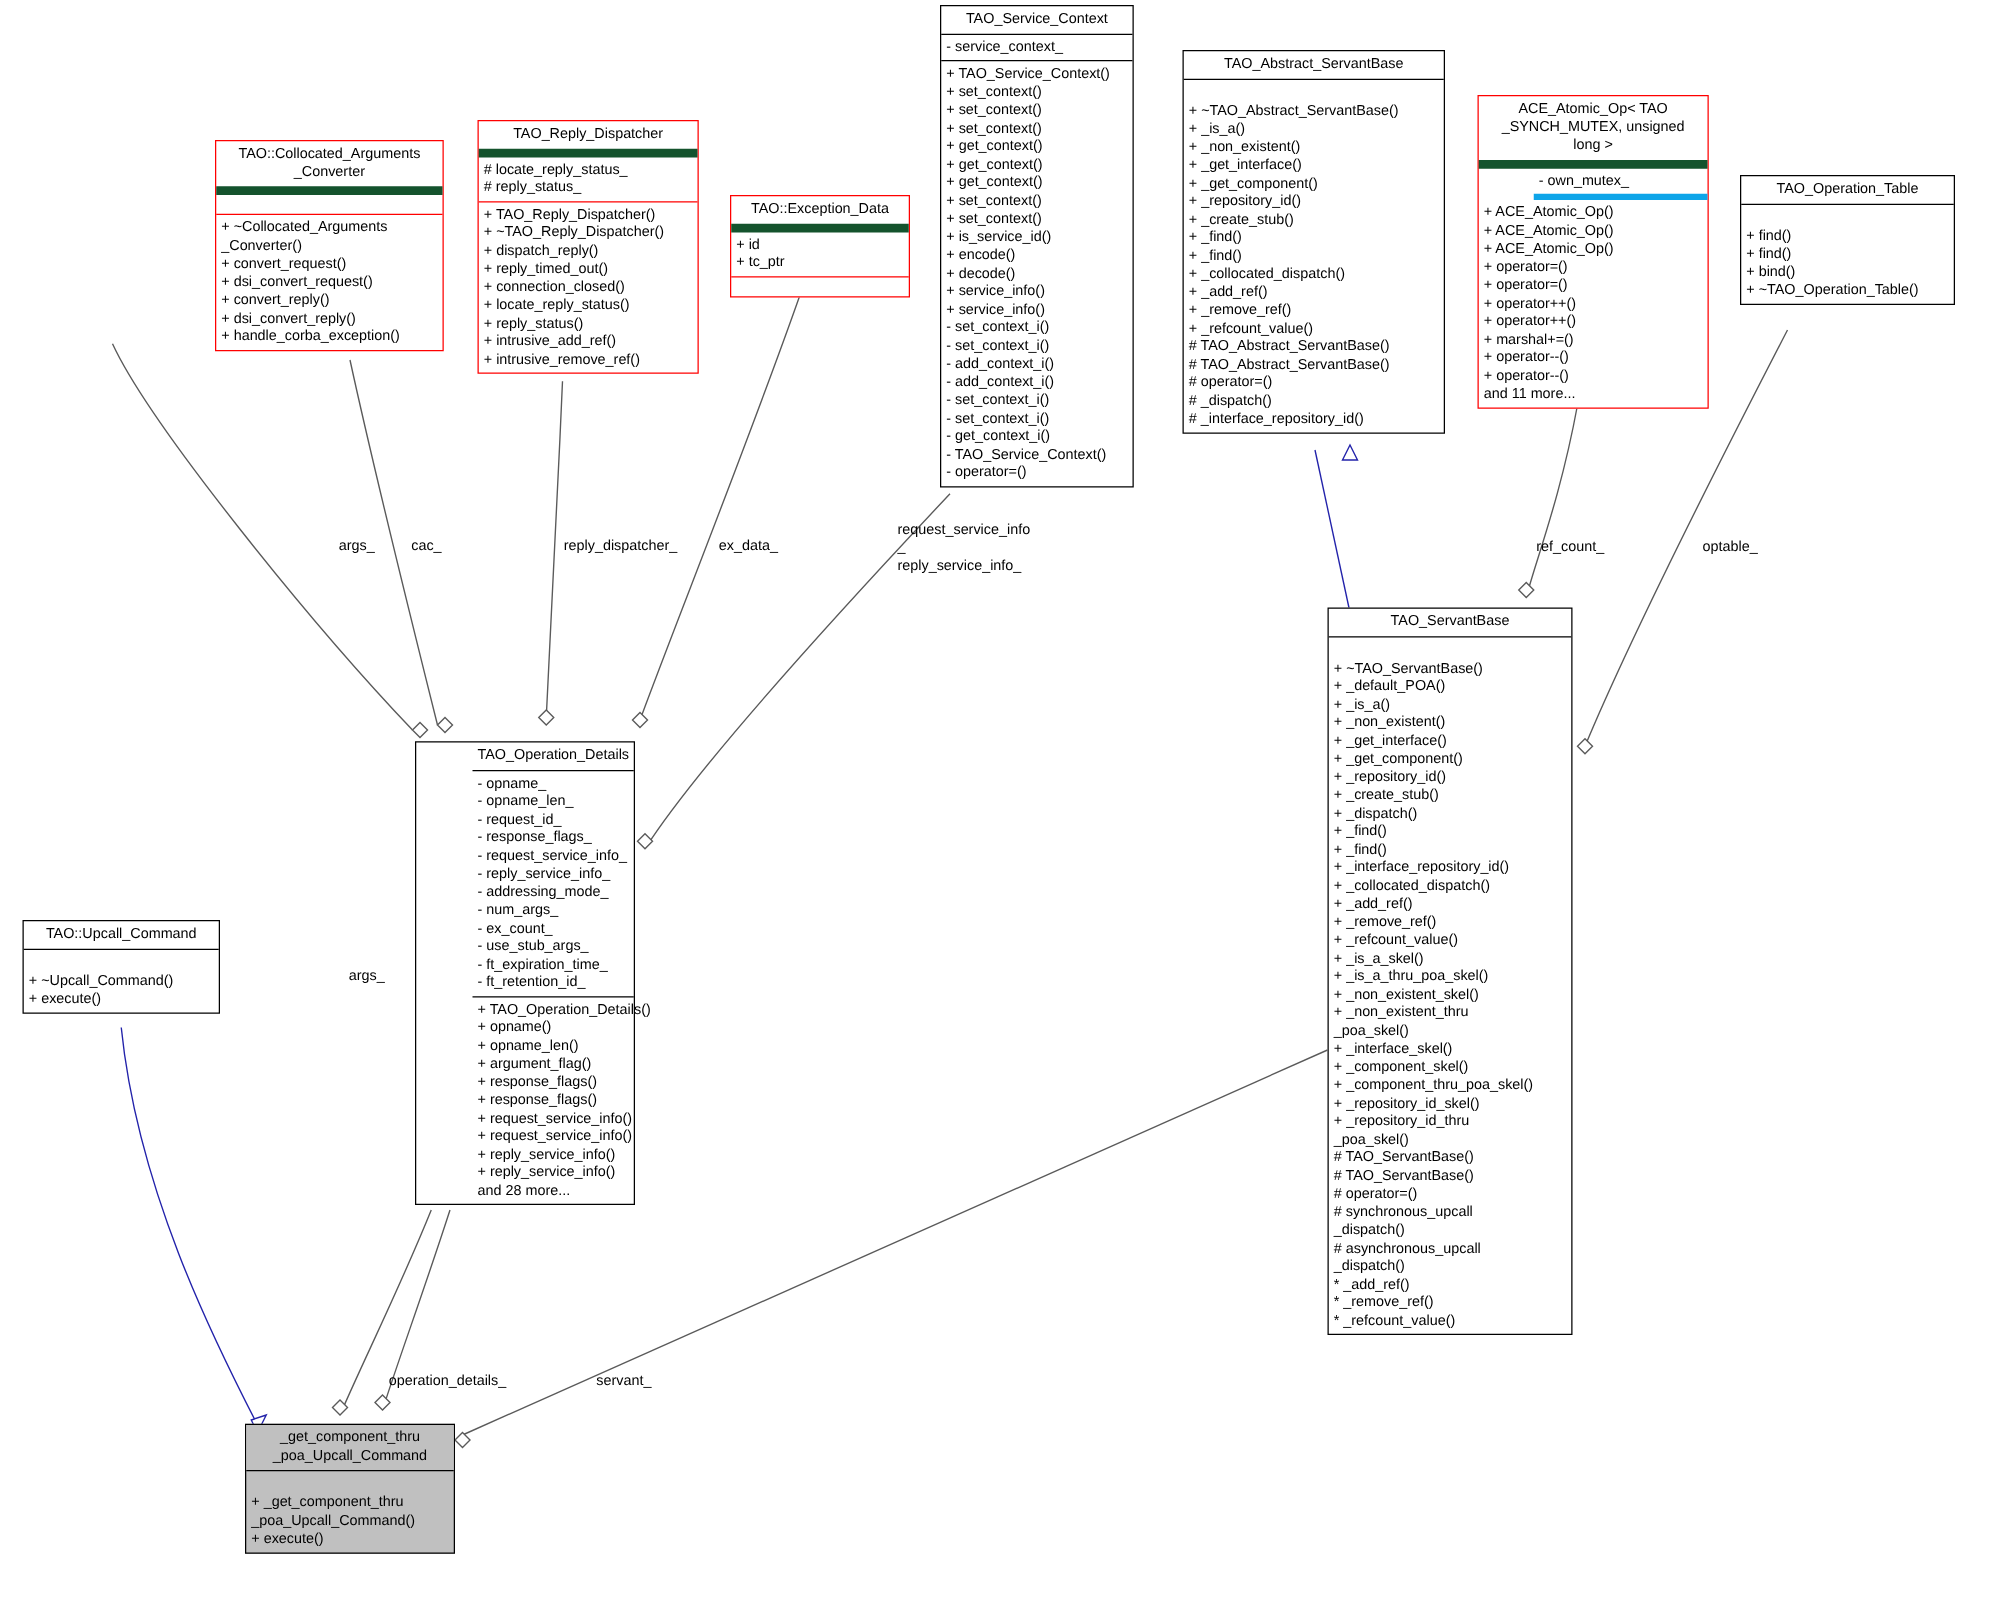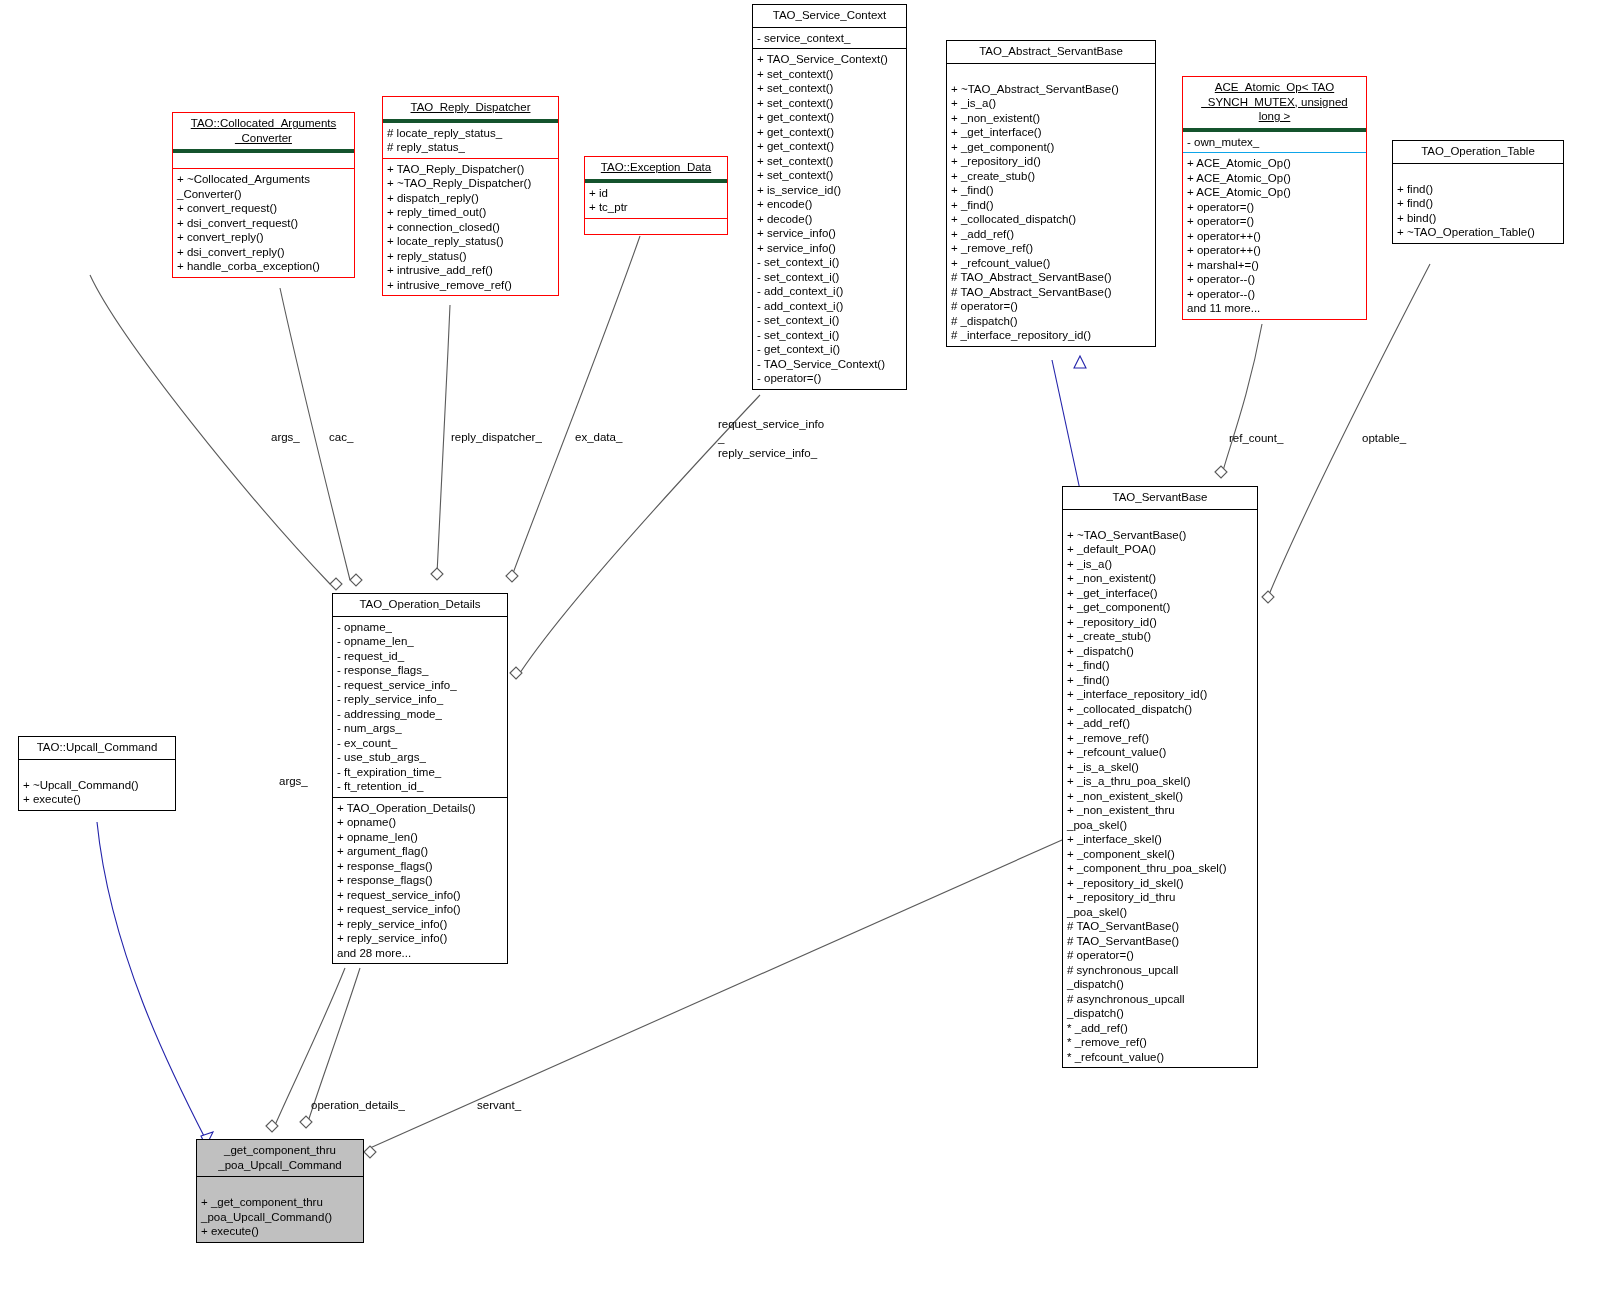--- a/index.html
+++ b/index.html
@@ -37,21 +37,21 @@
     color: #000000;
   }
   .uml.red { border-color: #ff0000; }
   .uml.grey { background: #c0c0c0; }
   .uml .title {
     text-align: center;
     padding: 3px 4px 4px 4px;
     white-space: pre-line;
     border-bottom: 1px solid #000000;
   }
-  .uml.red .title { border-bottom: 4px solid #14532d; text-decoration: underline; }
+  .uml.red .title { border-bottom: 7px solid #14532d; }
   .uml .attrs {
     padding: 3px 4px;
     border-bottom: 1px solid #000000;
     min-height: 9px;
   }
   .uml.red .attrs { border-bottom: 1px solid #ff0000; }
   .uml .ops {
     padding: 3px 4px;
   }
   .uml .row { white-space: pre; }
@@ -214,21 +214,21 @@
       <div class="row"># operator=()</div>
       <div class="row"># _dispatch()</div>
       <div class="row"># _interface_repository_id()</div>
     </div>
   </div>
 
   <div class="uml red" style="left:1182px; top:76px; width:185px;">
     <div class="title">ACE_Atomic_Op&lt; TAO
 _SYNCH_MUTEX, unsigned
 long &gt;</div>
-    <div class="attrs" style="border-bottom:1px solid #0ea5e9;">
+    <div class="attrs" style="border-bottom:5px solid #0ea5e9;margin-left:44px;">
       <div class="row">- own_mutex_</div>
     </div>
     <div class="ops">
       <div class="row">+ ACE_Atomic_Op()</div>
       <div class="row">+ ACE_Atomic_Op()</div>
       <div class="row">+ ACE_Atomic_Op()</div>
       <div class="row">+ operator=()</div>
       <div class="row">+ operator=()</div>
       <div class="row">+ operator++()</div>
       <div class="row">+ operator++()</div>
@@ -243,21 +243,21 @@
     <div class="title">TAO_Operation_Table</div>
     <div class="empty"></div>
     <div class="ops">
       <div class="row">+ find()</div>
       <div class="row">+ find()</div>
       <div class="row">+ bind()</div>
       <div class="row">+ ~TAO_Operation_Table()</div>
     </div>
   </div>
 
-  <div class="uml" style="left:332px; top:593px; width:176px;">
+  <div class="uml" style="left:332px; top:593px; width:176px;padding-left:45px;">
     <div class="title">TAO_Operation_Details</div>
     <div class="attrs">
       <div class="row">- opname_</div>
       <div class="row">- opname_len_</div>
       <div class="row">- request_id_</div>
       <div class="row">- response_flags_</div>
       <div class="row">- request_service_info_</div>
       <div class="row">- reply_service_info_</div>
       <div class="row">- addressing_mode_</div>
       <div class="row">- num_args_</div>

